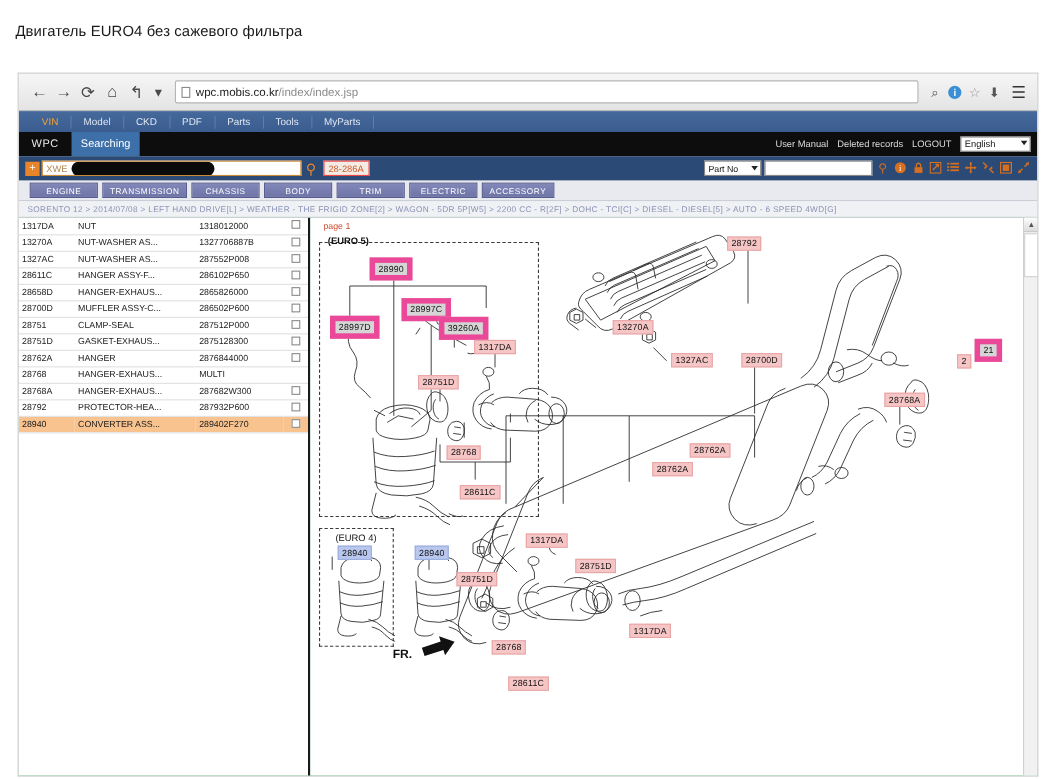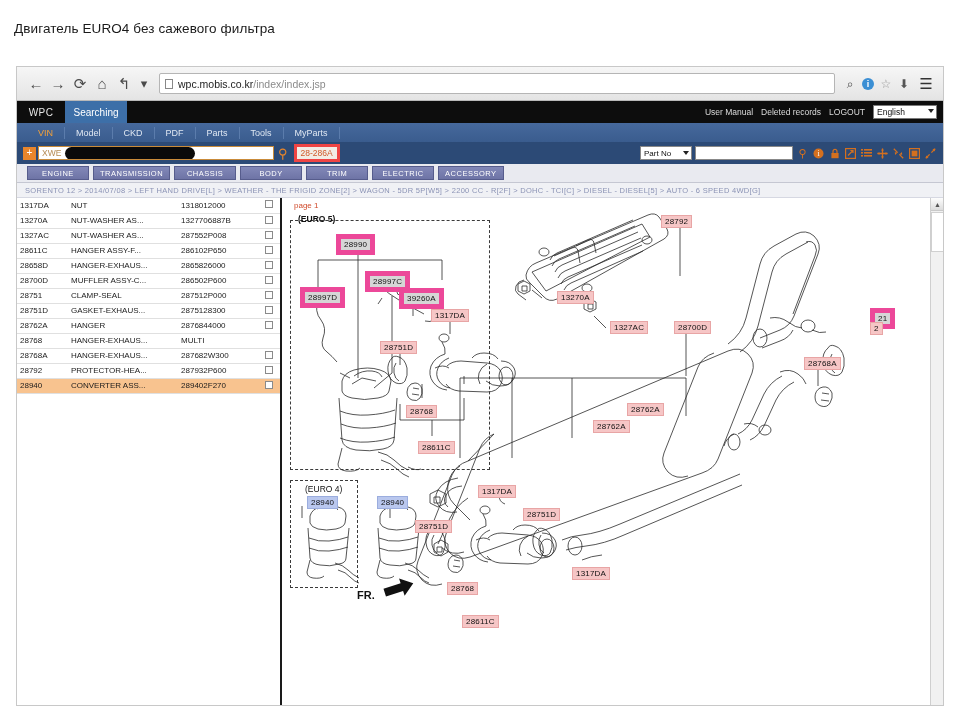--- a/index.html
+++ b/index.html
@@ -190,26 +190,26 @@
   }
   #vin-search-icon {
     margin-left: 4px; color: #e8852b; font-size: 13px;
     flex: 0 0 auto;
   }
   #doc-code {
     margin-left: 6px;
     font-size: 8.5px;
     color: #d05a2b;
     background: #f2ece5;
-    border: 3px solid #ef4444;
+    border: 1px solid #ef4444;
     padding: 1px 4px;
   }
   #partno-group {
     margin-left: auto;
-    display: flex; align-items: flex-end; gap: 3px; padding-left: 23px;
+    display: flex; align-items: flex-start; gap: 3px; padding-left: 23px;
   }
   #partno-select {
     width: 52px; height: 14px;
     background: #ffffff; border: 1px solid #888;
     font-size: 8px; color: #111;
     display: flex; align-items: center; padding-left: 3px;
     position: relative;
   }
   #partno-select .arrow {
     position: absolute; right: 2px; top: 4px;
@@ -393,43 +393,43 @@
     <div class="chrome-icon">⌕</div>
     <div class="chrome-icon">
       <span id="shield-icon">i</span>
     </div>
     <div class="chrome-icon" id="star-icon">☆</div>
     <div class="chrome-icon">⬇</div>
     <div class="chrome-icon" id="menu-icon">☰</div>
   </div>
 
   <div id="app-viewport">
+
+    <div id="app-subnav">
+      <div class="subnav-item active">VIN</div>
+      <div class="subnav-item">Model</div>
+      <div class="subnav-item">CKD</div>
+      <div class="subnav-item">PDF</div>
+      <div class="subnav-item">Parts</div>
+      <div class="subnav-item">Tools</div>
+      <div class="subnav-item">MyParts</div>
+    </div>
 
     <div id="app-topbar">
       <div id="brand-wpc">WPC</div>
       <div id="tab-searching">Searching</div>
       <div id="topbar-right">
         <span>User Manual</span>
         <span>Deleted records</span>
         <span>LOGOUT</span>
         <span id="lang-select">
           <span>English</span>
           <span class="arrow"></span>
         </span>
       </div>
-    </div>
-
-    <div id="app-subnav">
-      <div class="subnav-item active">VIN</div>
-      <div class="subnav-item">Model</div>
-      <div class="subnav-item">CKD</div>
-      <div class="subnav-item">PDF</div>
-      <div class="subnav-item">Parts</div>
-      <div class="subnav-item">Tools</div>
-      <div class="subnav-item">MyParts</div>
     </div>
 
     <div id="search-strip">
       <div id="vin-plus">+</div>
       <div id="vin-field">
         <span>XWE</span>
         <span id="vin-redact"></span>
       </div>
       <div id="vin-search-icon">⚲</div>
       <div id="doc-code">28-286A</div>
@@ -798,21 +798,21 @@
             <div class="callout red" style="left: 345px; top: 205px;">28762A</div>
             <div class="callout red" style="left: 311px; top: 222px;">28762A</div>
             <div class="callout blue" style="left: 25px; top: 298px;">28940</div>
             <div class="callout blue" style="left: 95px; top: 298px;">28940</div>
             <div class="callout red" style="left: 133px; top: 322px;">28751D</div>
             <div class="callout red" style="left: 196px; top: 287px;">1317DA</div>
             <div class="callout red" style="left: 241px; top: 310px;">28751D</div>
             <div class="callout red" style="left: 290px; top: 369px;">1317DA</div>
             <div class="callout red" style="left: 165px; top: 384px;">28768</div>
             <div class="callout red" style="left: 180px; top: 417px;">28611C</div>
-            <div class="callout gray" style="left: 588px; top: 110px;">21</div>
+            <div class="callout gray" style="left: 604px; top: 110px;">21</div>
             <div class="callout red" style="left: 588px; top: 124px;">2</div>
           </div>
       </div>
 
       <div id="app-scrollbar">
         <div id="app-scroll-up">▲</div>
         <div id="app-scroll-thumb"></div>
       </div>
 
     </div>

